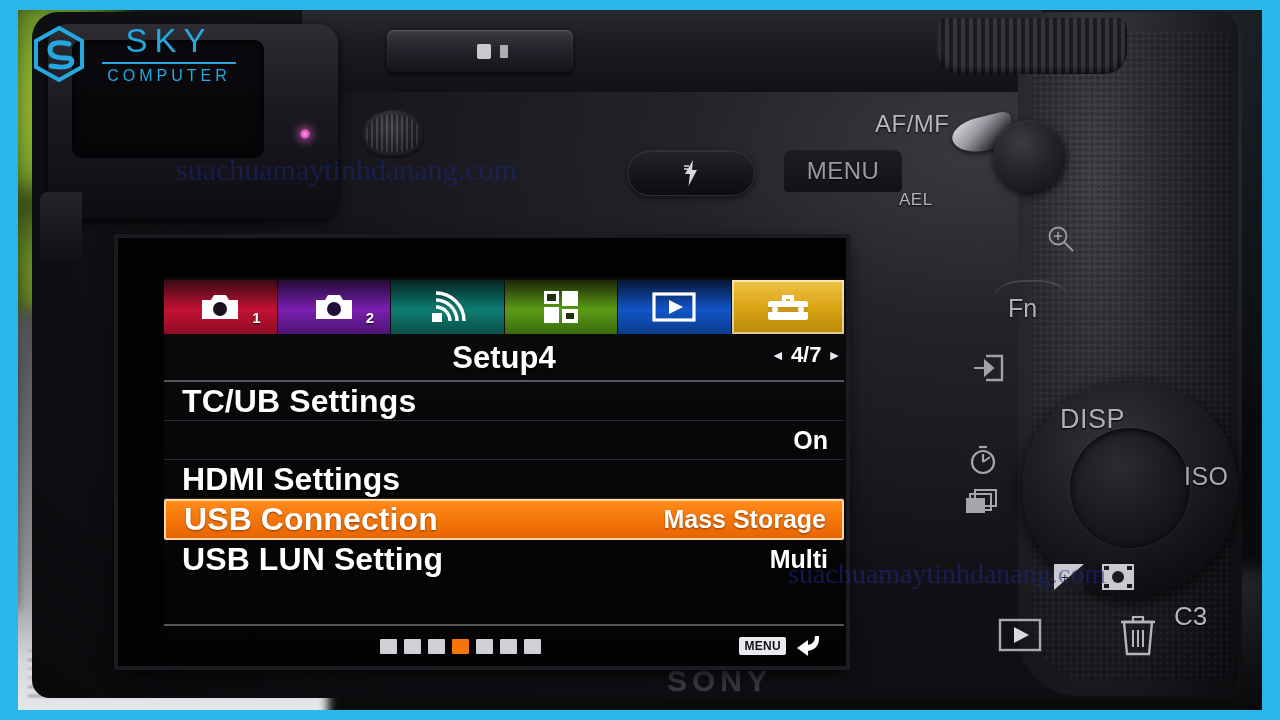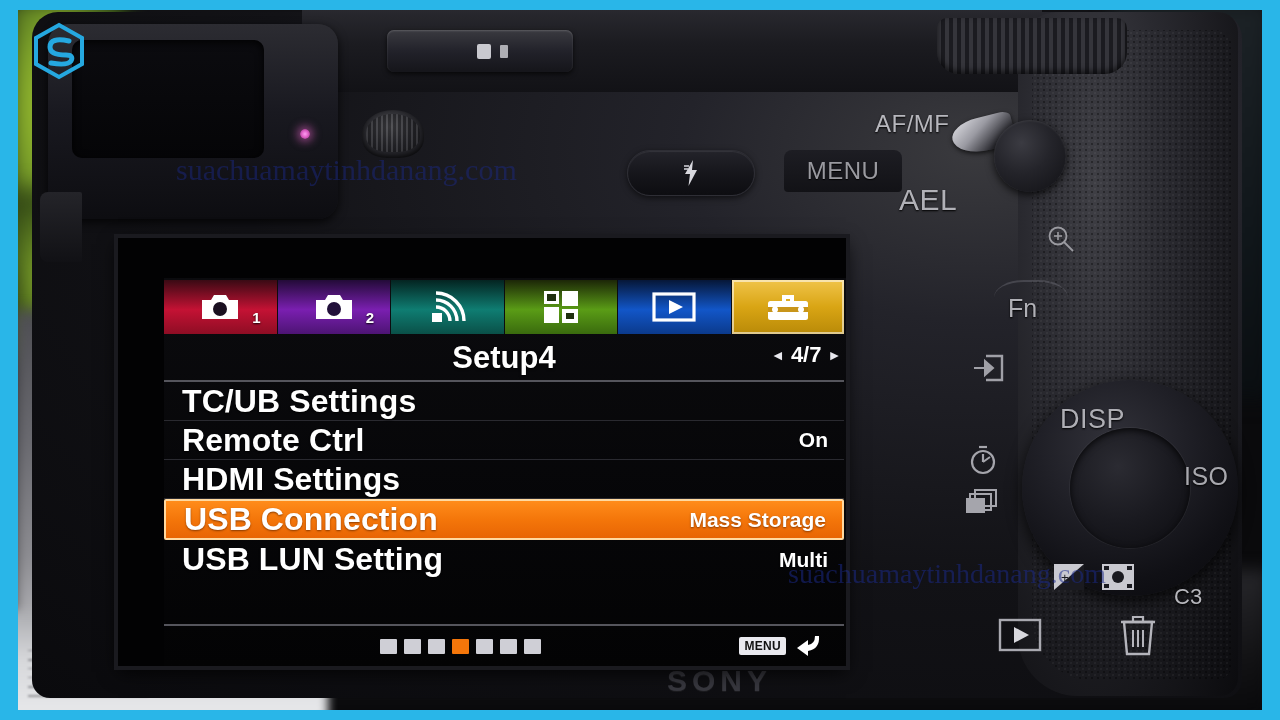--- a/index.html
+++ b/index.html
@@ -200,22 +200,22 @@
     text-shadow: 0 1px 1px #000;
   }
 
   
   .lbl-afmf {
     position: absolute; left: 843px; top: 98px;
     color: #b7b7bd; font-size: 24px; letter-spacing: .5px;
     text-shadow: 0 1px 2px #000;
   }
   .lbl-ael {
-    position: absolute; left: 867px; top: 171px;
-    color: #b1b1b7; font-size: 30px; letter-spacing: .5px;
+    position: absolute; left: 867px; top: 178px;
+    color: #b1b1b7; font-size: 17px; letter-spacing: .5px;
     text-shadow: 0 1px 2px #000;
   }
   .afmf-lever {
     position: absolute; left: 920px; top: 105px;
     width: 62px; height: 34px;
     background: linear-gradient(145deg,#e3e3e8 0%, #9a9aa2 40%, #2e2e34 75%, #17171c 100%);
     border-radius: 50% 20% 40% 60%;
     transform: rotate(-14deg);
     box-shadow: 0 2px 5px rgba(0,0,0,.7);
   }
@@ -273,22 +273,22 @@
     position: absolute; left: 1028px; top: 344px;
     color: #aeaeb4; font-size: 27px; letter-spacing: .5px; text-shadow: 0 1px 2px #000; margin-top: 48px;
   }
   .lbl-iso {
     position: absolute; left: 1152px; top: 450px;
     color: #a8a8ae; font-size: 25px; letter-spacing: .5px; text-shadow: 0 1px 2px #000;
   }
   .icon-timer { position:absolute; left:935px; top:432px; width:32px; height:32px; }
   .icon-drive { position:absolute; left:933px; top:474px; width:34px; height:30px; }
   .lbl-c3 {
-    position: absolute; left: 1142px; top: 572px;
-    color: #b6b6bc; font-size: 22px; text-shadow: 0 1px 2px #000;
+    position: absolute; left: 1142px; top: 589px;
+    color: #b6b6bc; font-size: 26px; text-shadow: 0 1px 2px #000;
   }
 
   
   .icon-playback { position:absolute; left:966px; top:604px; width:44px; height:38px; }
   .icon-trash { position:absolute; left:1086px; top:600px; width:40px; height:44px; }
 
   
   .icon-sq1 { position:absolute; left:1022px; top:552px; width:30px; height:26px; }
   .icon-sq2 { position:absolute; left:1070px; top:552px; width:32px; height:26px; }
 
@@ -367,21 +367,21 @@
   }
   .menu-row .label {
     color: #fff; font-size: 32px; font-weight: bold;
     letter-spacing: .1px;
     text-shadow: 0 1px 2px rgba(0,0,0,.95);
     display: flex; align-items: center; gap: 4px;
     white-space: nowrap;
   }
   .menu-row .value {
     margin-left: auto;
-    color: #fff; font-size: 21px; font-weight: bold;
+    color: #fff; font-size: 25px; font-weight: bold;
     text-shadow: 0 1px 2px rgba(0,0,0,.95);
   }
   .menu-row.selected {
     background: linear-gradient(180deg,#ff8c1a 0%, #f4760a 50%, #e86504 100%);
     border: 2px solid #ffd9a0;
     border-radius: 2px;
     height: 41px;
   }
   .menu-row.selected .label,
   .menu-row.selected .value { text-shadow: 0 1px 2px rgba(120,50,0,.85); }
@@ -617,21 +617,20 @@
       </div>
 
       <div class="menu-list">
 
         <div class="menu-row">
           <span class="label">TC/UB Settings</span>
           <span class="value"></span>
         </div>
 
         <div class="menu-row">
-          <span class="label">Remote Ctrl</span>
           <span class="value">On</span>
         </div>
 
         <div class="menu-row">
           <span class="label">HDMI Settings</span>
           <span class="value"></span>
         </div>
 
 
         <div class="menu-row selected">
@@ -668,13 +667,18 @@
 
   <div class="wm" id="wm1">suachuamaytinhdanang.com</div>
   <div class="wm" id="wm2">suachuamaytinhdanang.com</div>
 </div>
 
 <div id="sky-logo">
   <svg class="sky-mark" viewBox="0 0 58 58">
     <path d="M29 3 L52 16 V42 L29 55 L6 42 V16 Z" fill="none" stroke="#25a8e0" stroke-width="4"></path>
     <path d="M39 19 Q20 15 20 25 Q20 33 36 33 Q44 33 41 39 Q37 44 21 41" fill="none" stroke="#25a8e0" stroke-width="5" stroke-linecap="round"></path>
   </svg>
+  <div class="sky-text">
+    <div class="sky-main">SKY</div>
+    <div class="sky-rule"></div>
+    <div class="sky-sub">COMPUTER</div>
+  </div>
 </div>
 
 </body></html>

